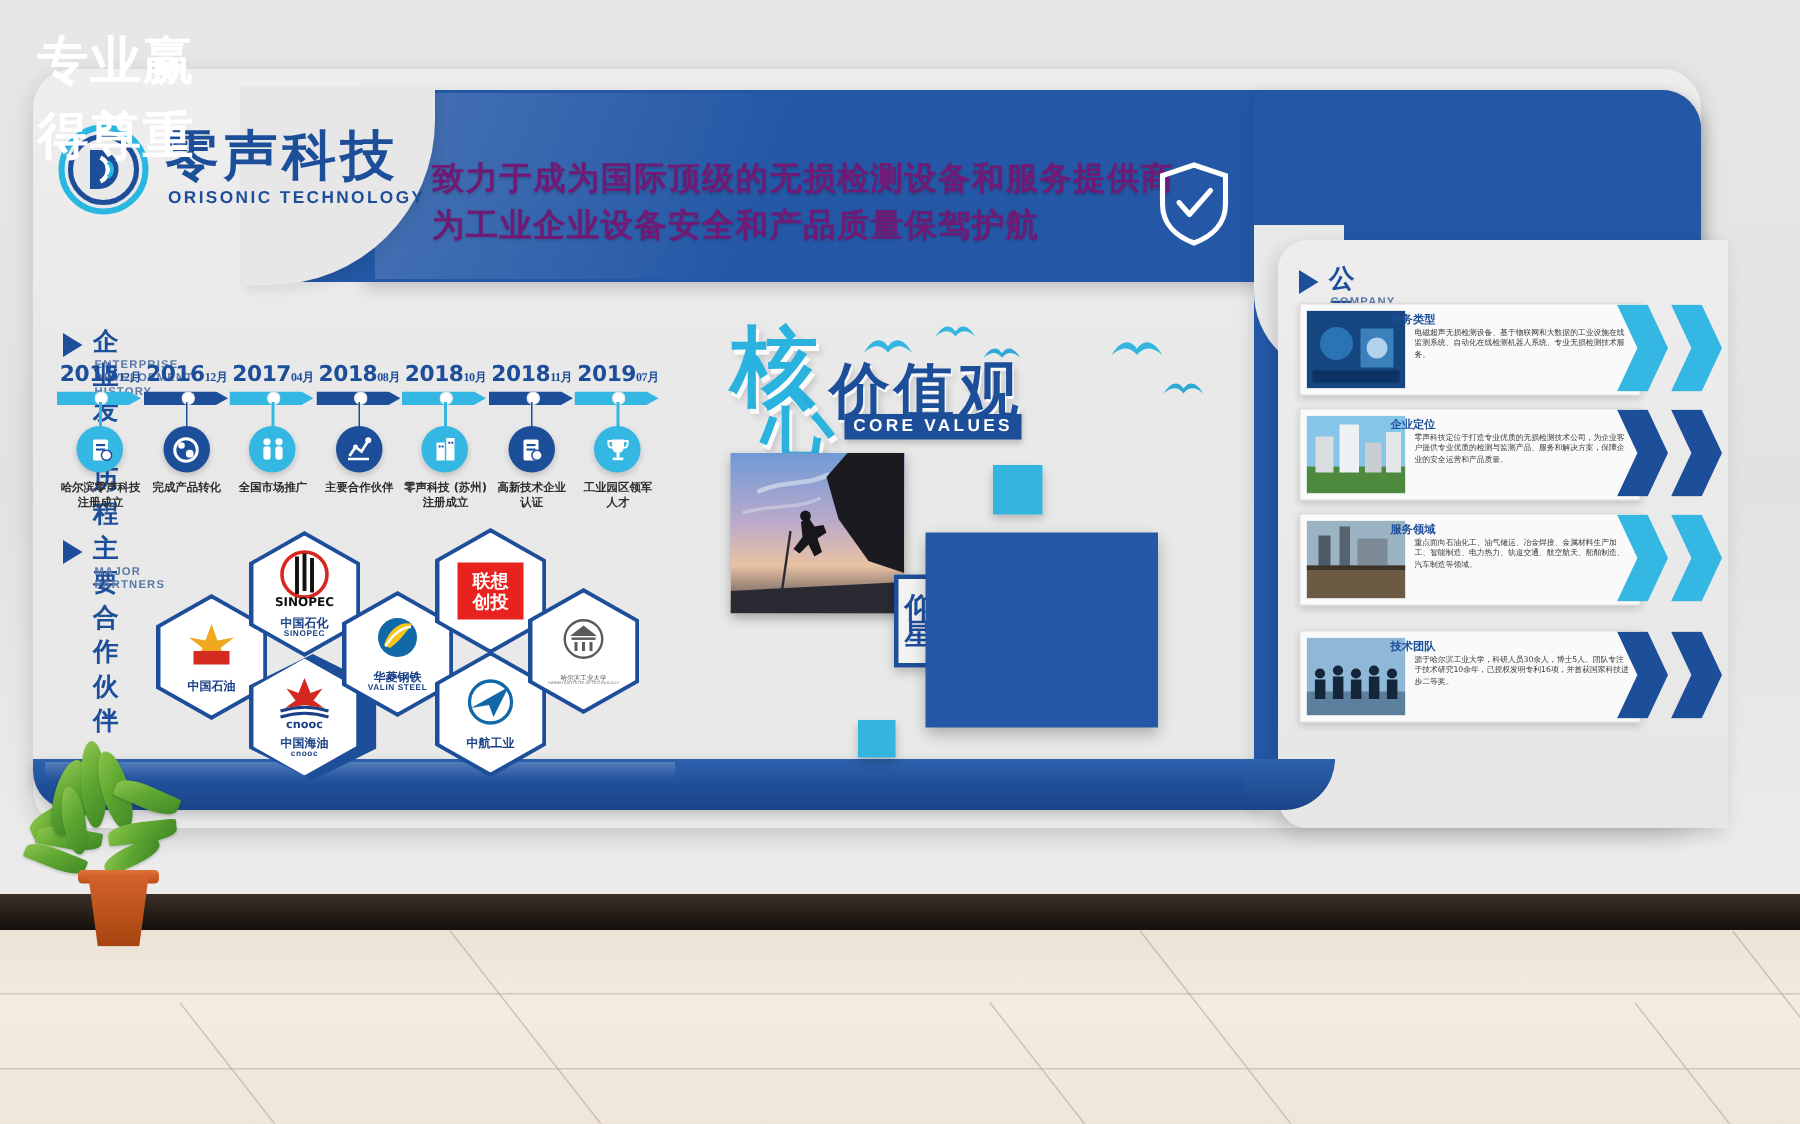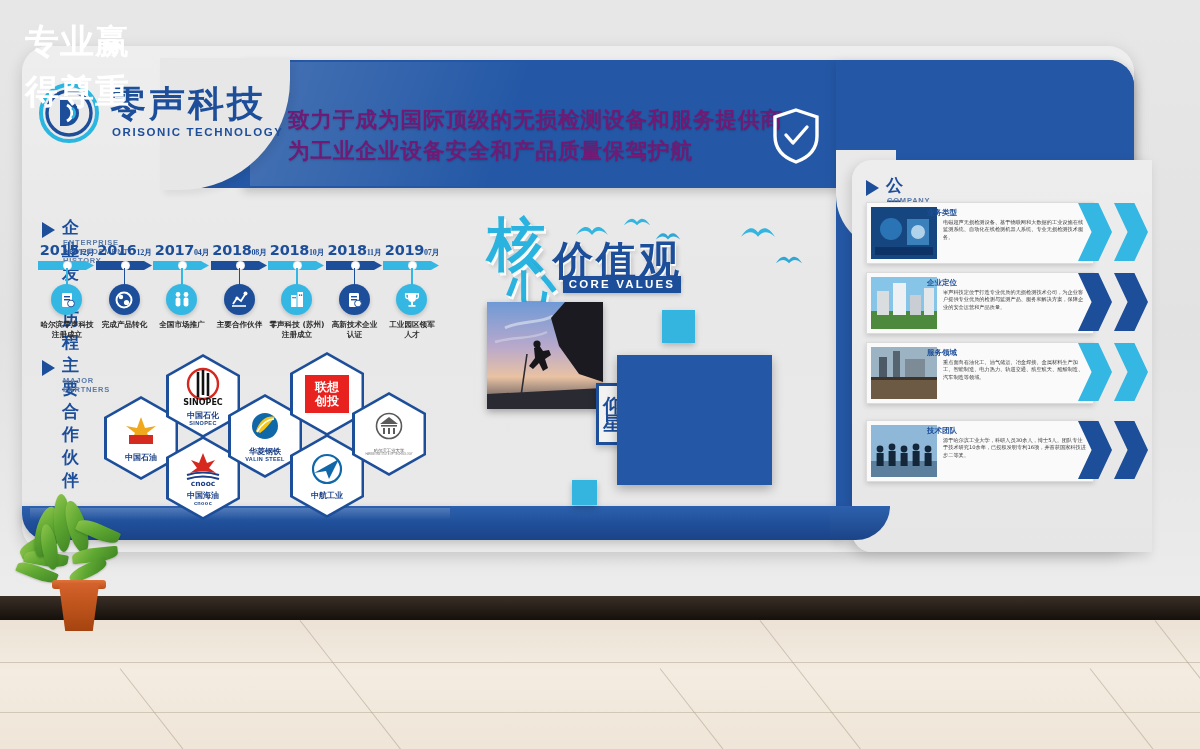--- a/index.html
+++ b/index.html
@@ -378,21 +378,21 @@
         <div class="hexIn">
           <div><svg width="50" height="40" viewBox="0 0 50 40">
               <circle cx="25" cy="17" r="15" fill="none" stroke="#d7281f" stroke-width="2.4"></circle>
               <path d="M20 5 L20 30 M25 3 L25 28 M30 6 L30 29" stroke="#111" stroke-width="2.6"></path>
               <text x="25" y="38" font-size="8" font-weight="bold" fill="#111" text-anchor="middle" font-family="DejaVu Sans">SINOPEC</text>
             </svg></div>
           <div class="hexLbl">中国石化</div>
           <div class="hexLblEn">SINOPEC</div>
         </div>
       </div>
-      <div class="hex" style="left: 124px; top: 58px;">
+      <div class="hex" style="left: 124px; top: 58px; padding-left: 11px;">
         <div class="hexIn">
           <div><svg width="44" height="36" viewBox="0 0 44 36">
               <path d="M22 2 L26 12 L34 9 L28 17 L35 22 L22 20 L9 22 L16 17 L10 9 L18 12 Z" fill="#d7281f"></path>
               <path d="M6 24 q16 -5 32 0" stroke="#1a3f86" stroke-width="2" fill="none"></path>
               <path d="M6 28 q16 -5 32 0" stroke="#1a3f86" stroke-width="2" fill="none"></path>
               <text x="22" y="35" font-size="7.5" font-weight="bold" fill="#1a3f86" text-anchor="middle" font-family="DejaVu Sans">cnooc</text>
             </svg></div>
           <div class="hexLbl">中国海油</div>
           <div class="hexLblEn">cnooc</div>
         </div>

